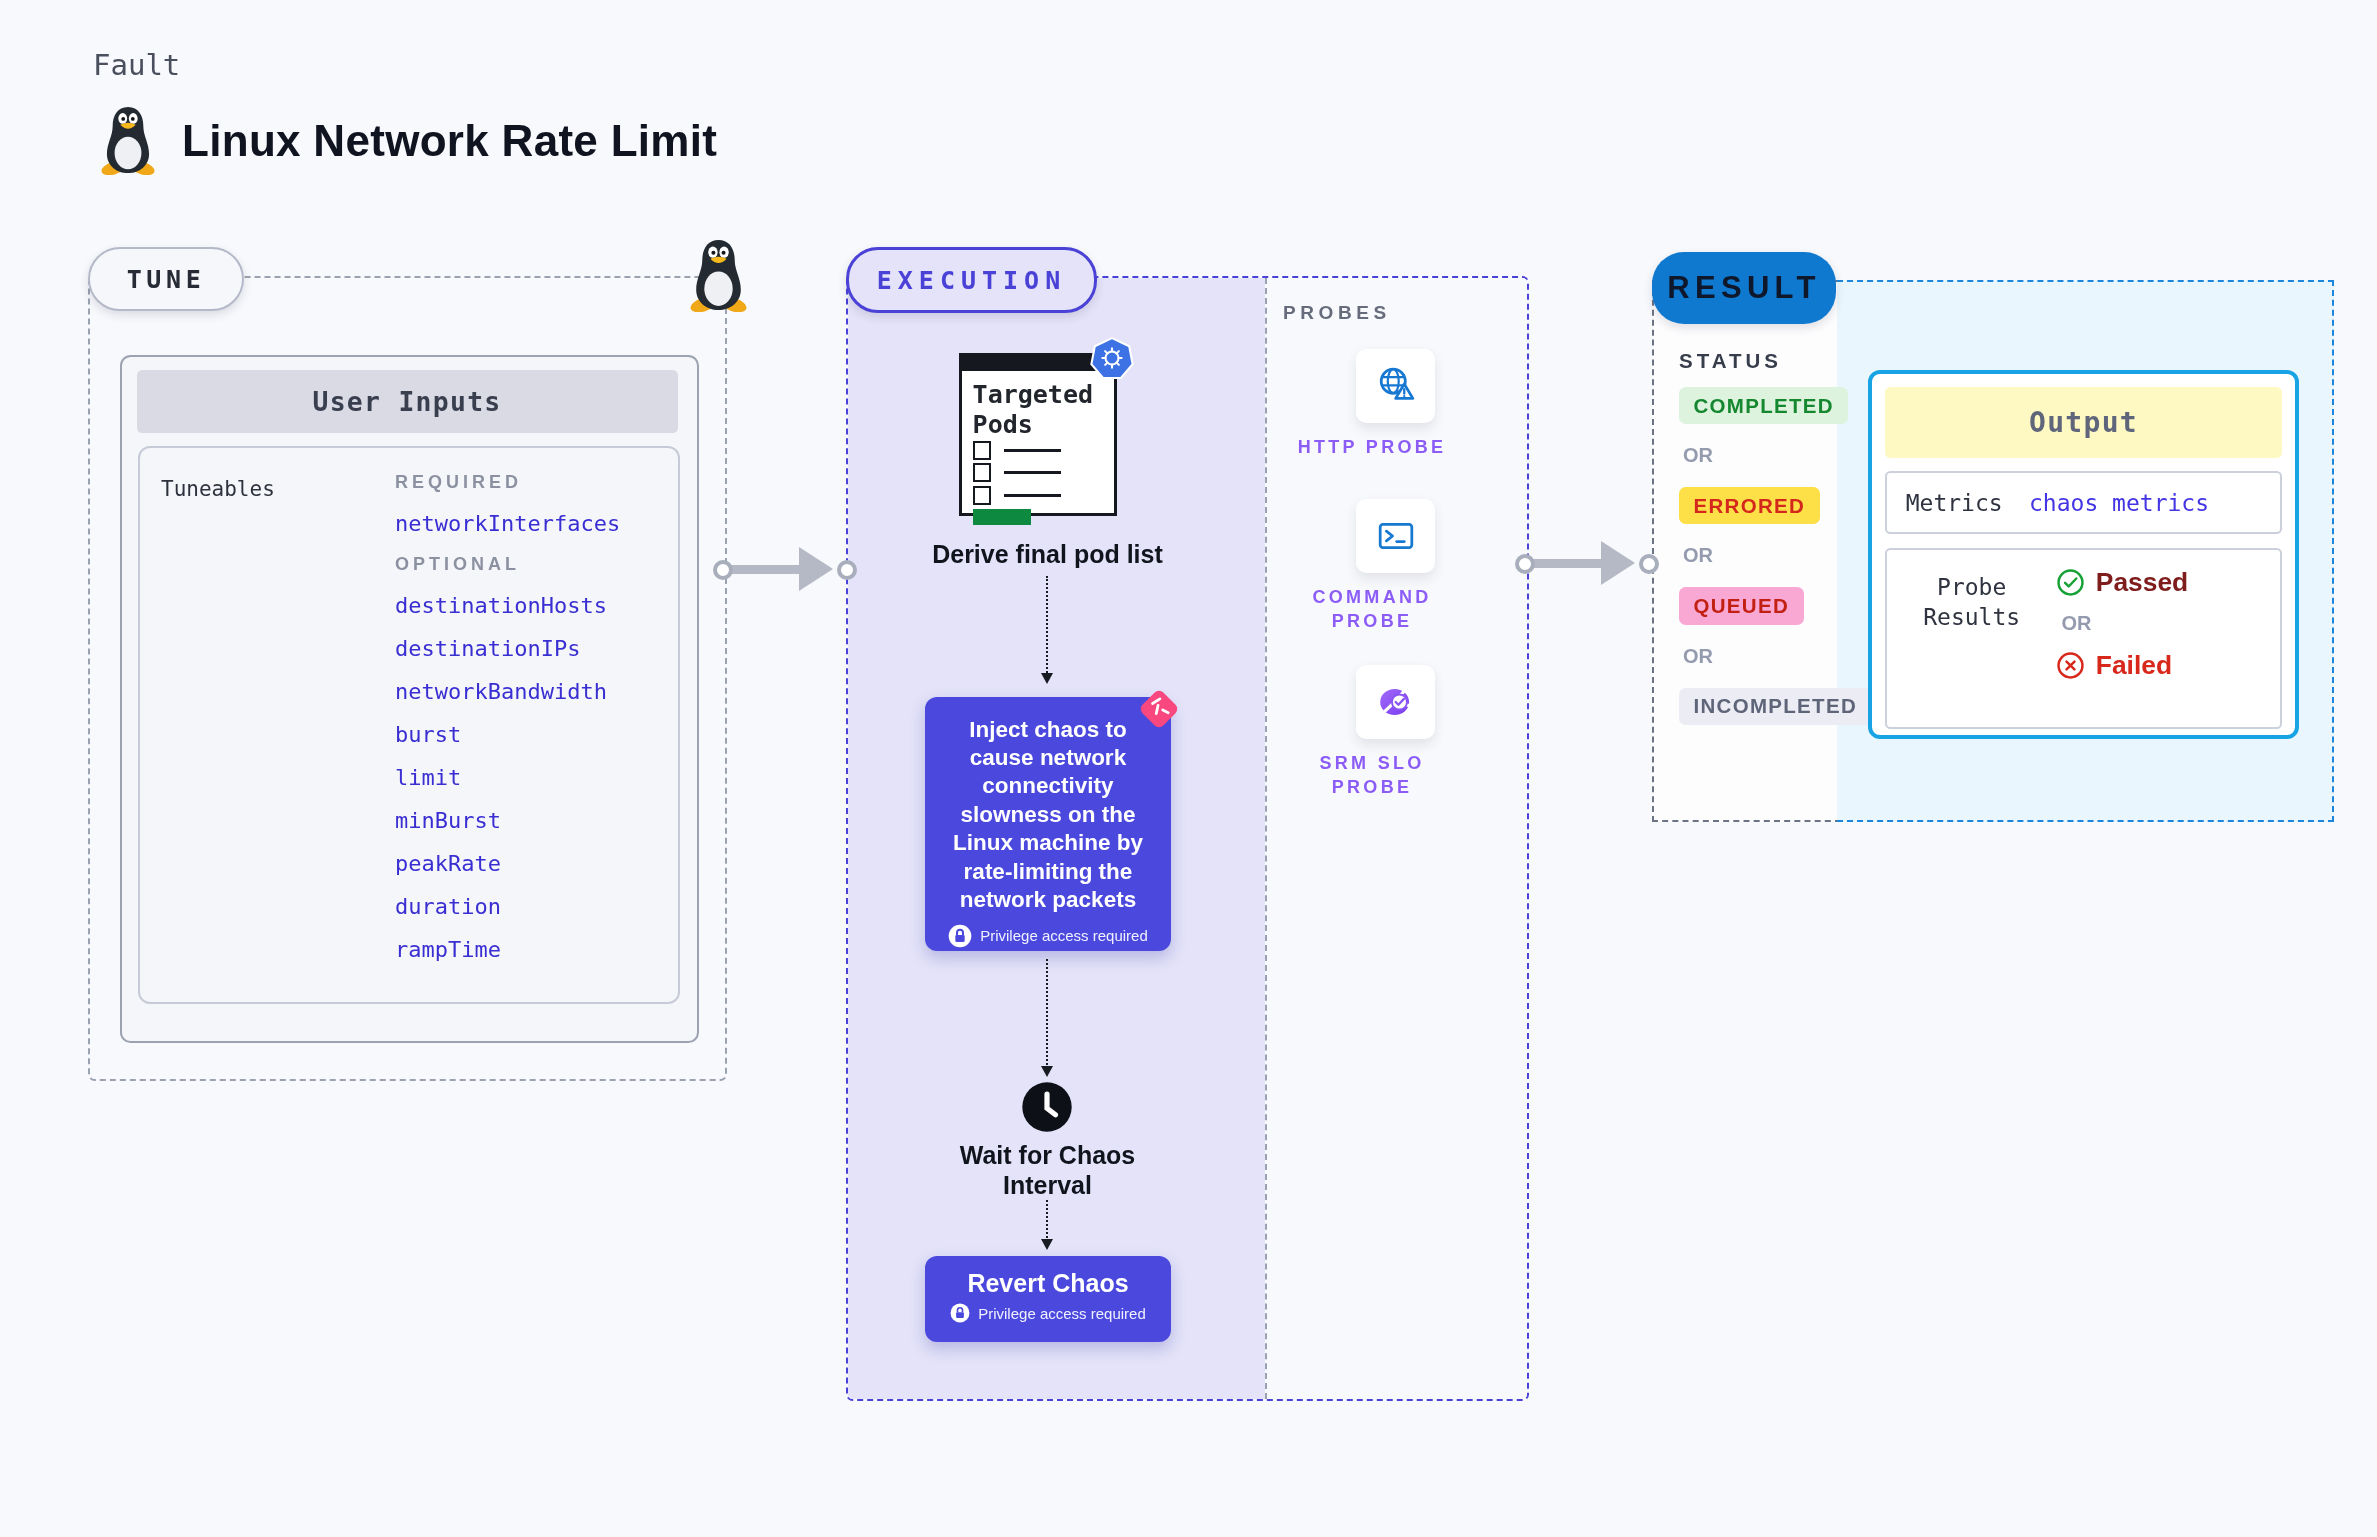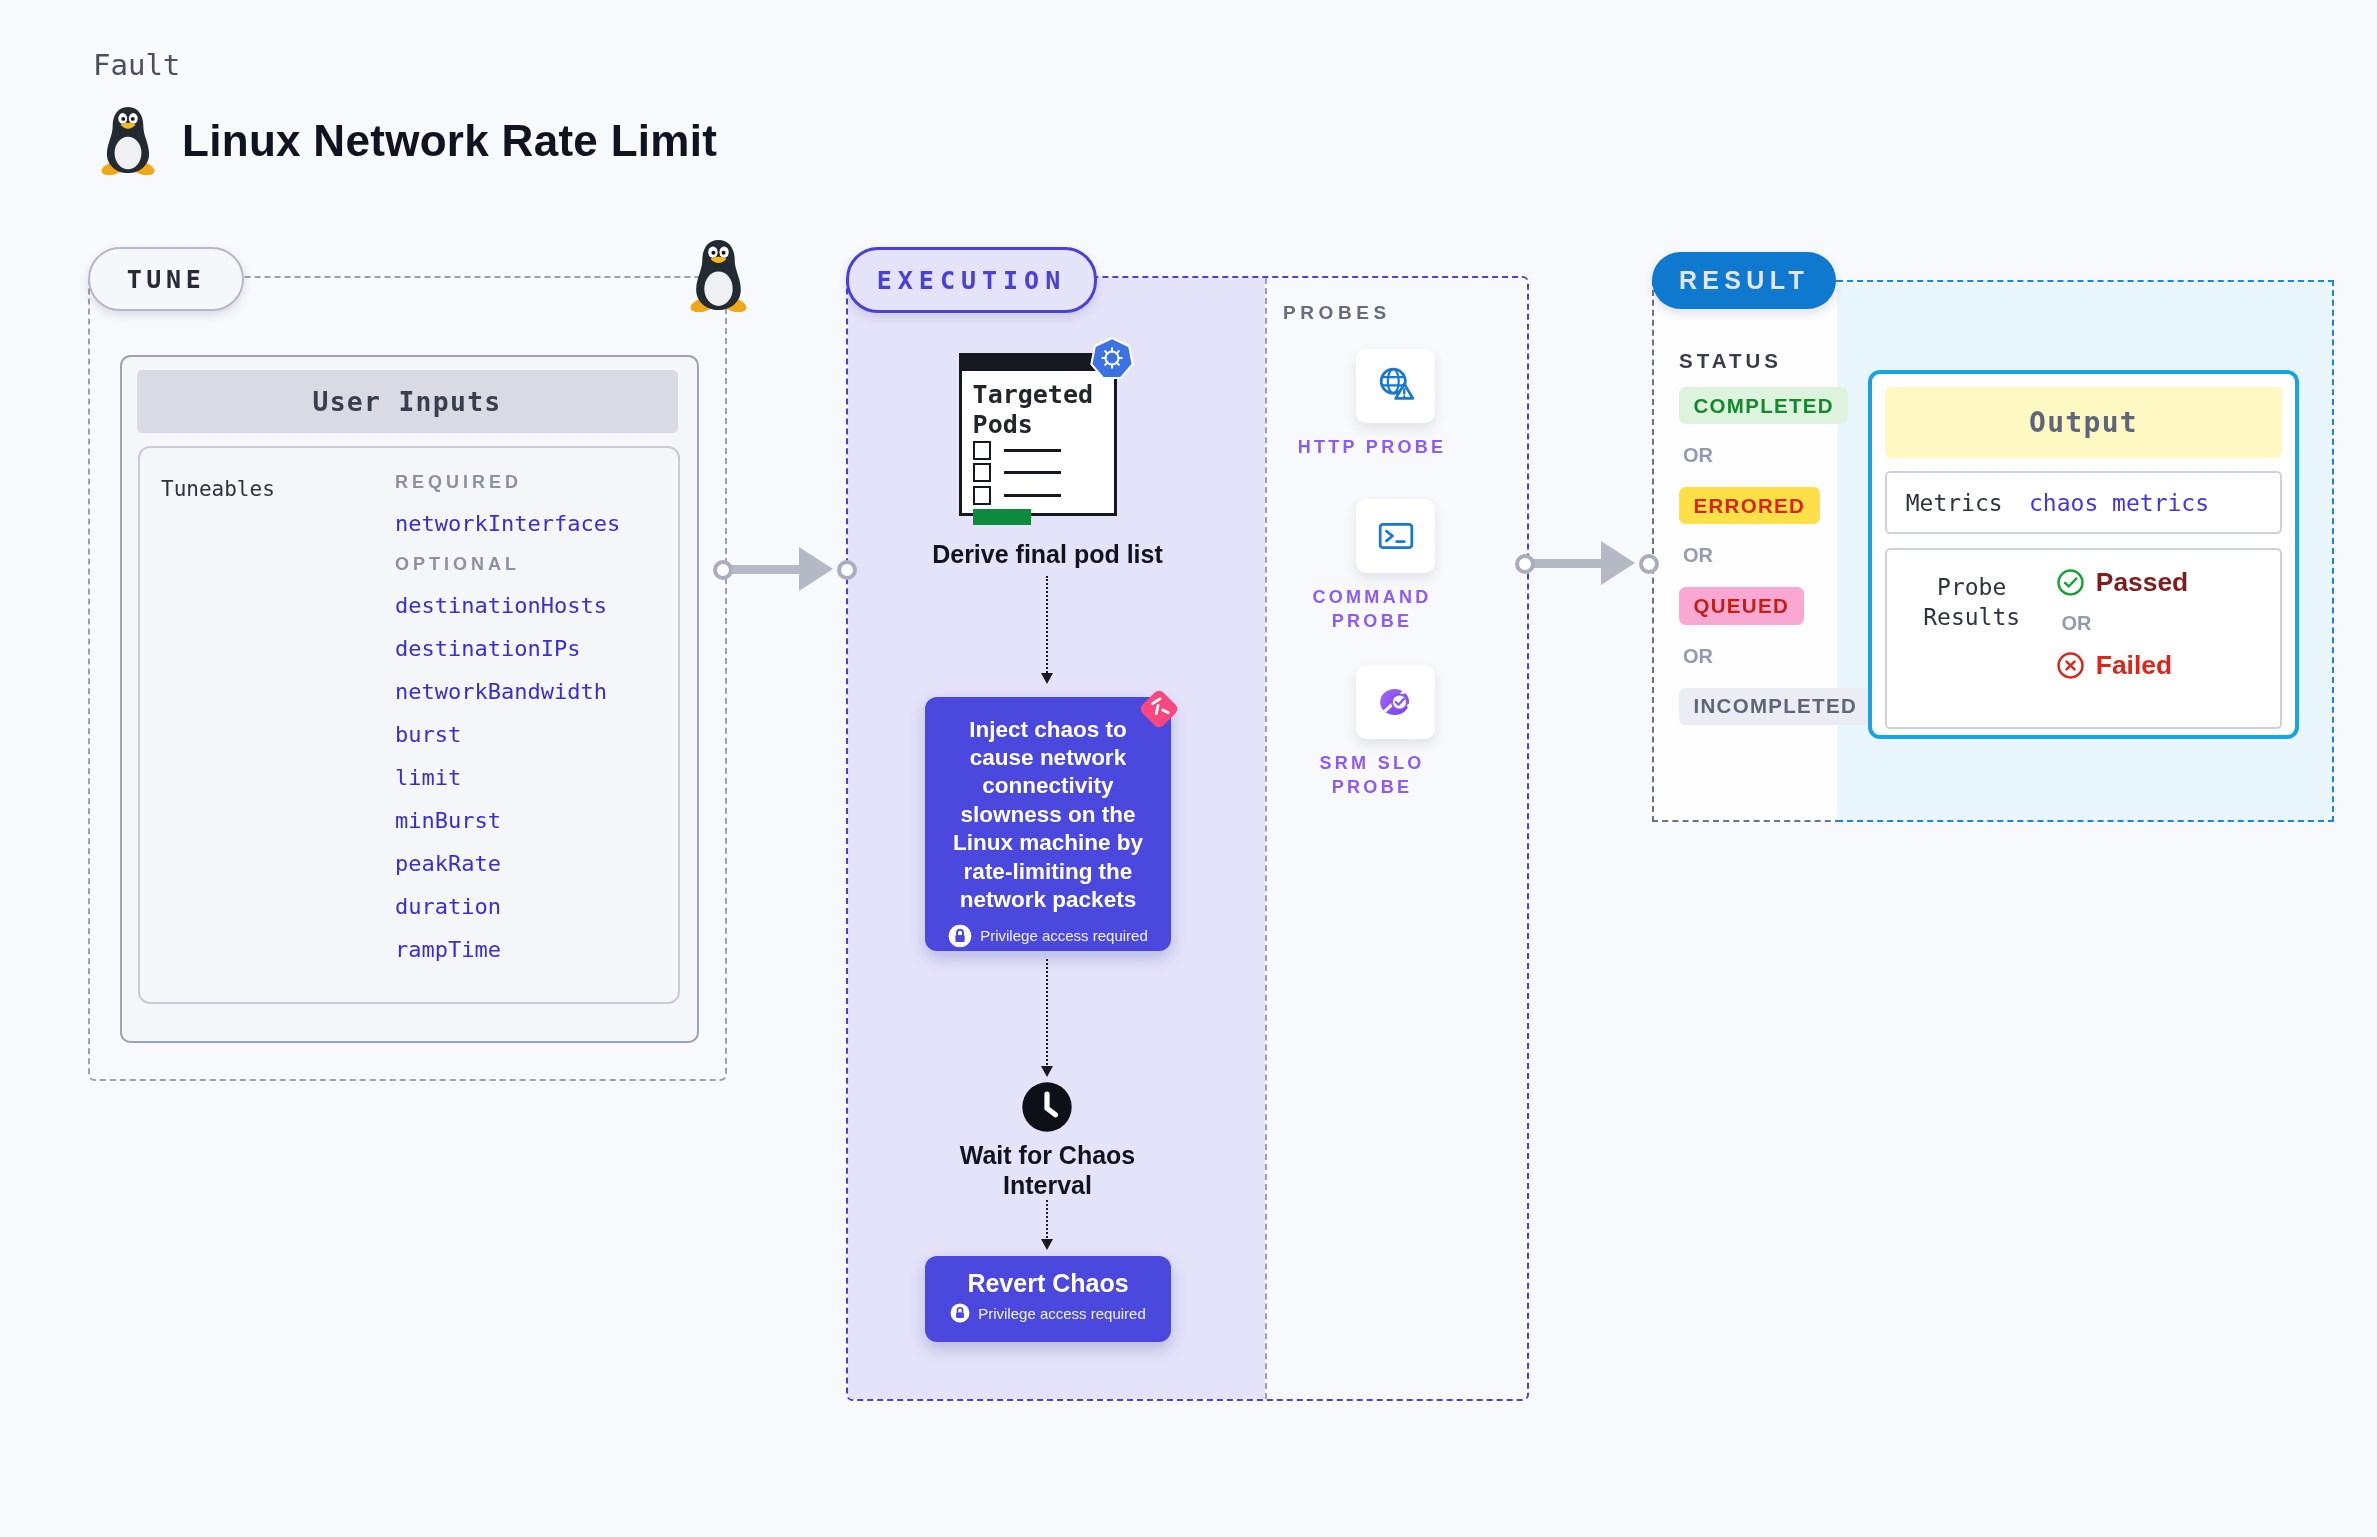--- a/index.html
+++ b/index.html
@@ -13,22 +13,22 @@
   .title-row{left:99px;top:106px;display:flex;align-items:center;gap:25px;}
   .page-title{font-size:44px;font-weight:bold;color:#0f1420;letter-spacing:0.3px;}
 
   
   .pill{display:flex;align-items:center;justify-content:center;border-radius:32px;
         box-shadow:0 4px 9.3px rgba(40,45,80,.14);z-index:30;}
   .pill-tune{left:88px;top:247px;width:152px;height:60px;background:#f6f7fb;border:2.6px solid #b4b9c9;
              font-size:25px;font-weight:bold;color:#262b36;letter-spacing:4.6px;}
   .pill-exec{left:846px;top:247px;width:245px;height:60px;background:#e4e3f9;border:3.3px solid #4a41d6;
              font-size:25px;font-weight:bold;color:#4a41d6;letter-spacing:6px;}
-  .pill-result{left:1652px;top:252px;width:184px;height:57px;background:#0f79d0;border:none;
-               font-size:25px;font-weight:bold;color:#e5e5e5;letter-spacing:5.3px;}
+  .pill-result{left:1652px;top:252px;width:184px;height:72px;background:#0f79d0;border:none;
+               font-size:31px;font-weight:bold;color:#0f172a;letter-spacing:5.3px;}
 
   
   .tune-box{left:88px;top:276px;width:635px;height:801px;border:2.6px dashed #9aa1af;border-radius:6.6px;}
   .ui-card{left:120px;top:355px;width:575px;height:684px;background:#f5f6fa;border:2.6px solid #9ba3b0;
            border-radius:10.6px;}
   .ui-head{left:14.5px;top:13.2px;width:541px;height:63px;background:#d9dae4;border-radius:5.3px;
            display:flex;align-items:center;justify-content:center;font-size:26.4px;font-weight:bold;
            color:#3a3f4f;letter-spacing:1.3px;}
   .ui-body{left:16px;top:89px;width:538px;height:554px;border:2px solid #c7cbd7;border-radius:12px;}
   .tuneables-label{left:21px;top:29px;font-size:21px;color:#2d323d;}

